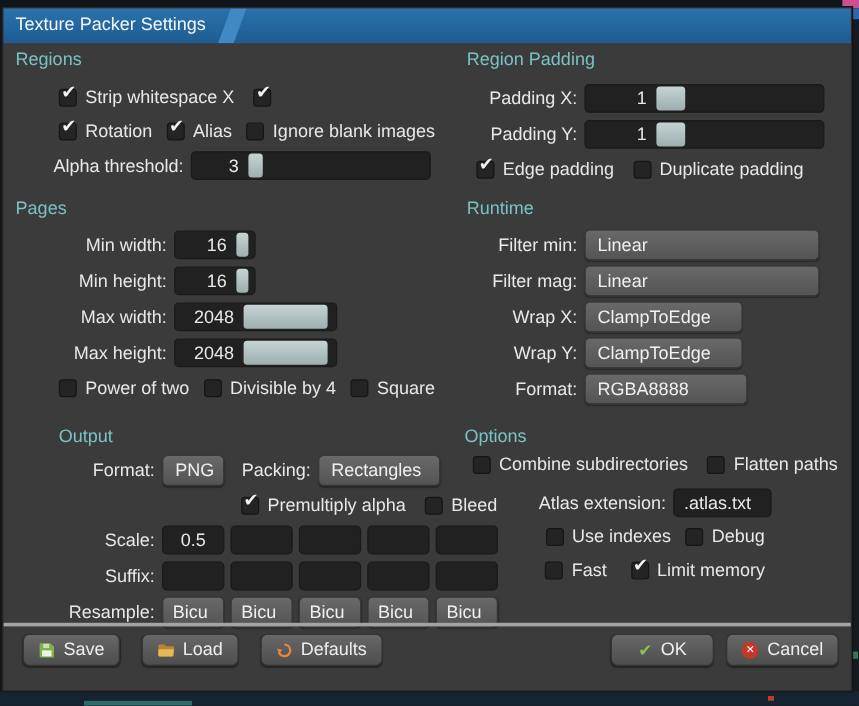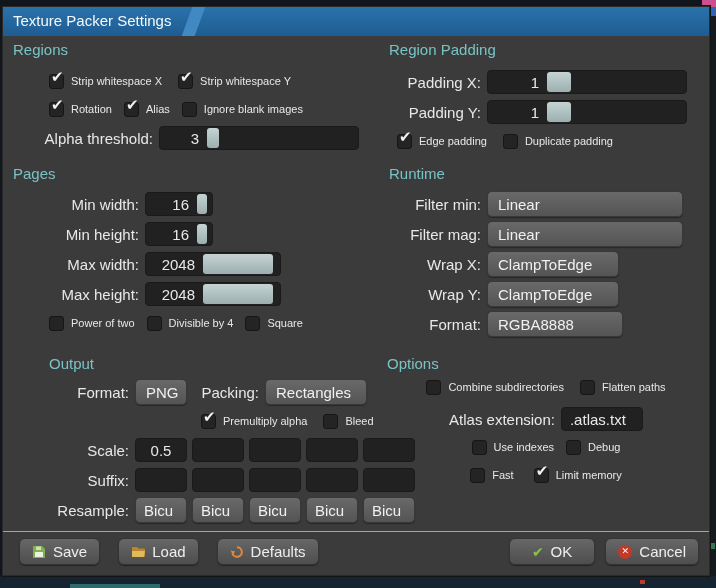--- a/index.html
+++ b/index.html
@@ -26,25 +26,25 @@
     color:#e8e8e8;font-size:15px;display:flex;align-items:center;padding:0 8px;flex:none;}
   .dd{height:26px;background:linear-gradient(#696969,#545454);border:1px solid #393939;
     border-radius:5px;color:#f0f0f0;font-size:15px;display:flex;align-items:center;
     padding:0 10px;box-shadow:0 1px 1px rgba(0,0,0,.35);flex:none;white-space:nowrap;}
   .dd.small{padding:0 8px;width:52px;}
   .cb{display:inline-flex;align-items:center;flex:none;}
   .cb .box{width:15px;height:15px;background:#242424;border:1px solid #161616;
     border-radius:3px;position:relative;flex:none;}
   .cb .tick{display:none;position:absolute;left:1px;top:-7px;color:#f2f2f2;font-size:15px;}
   .cb.checked .tick{display:block;}
-  .cb .cb-label{margin-left:7px;color:#e8e8e8;font-size:11px;white-space:nowrap;}
+  .cb .cb-label{margin-left:7px;color:#e8e8e8;font-size:15px;white-space:nowrap;}
   .btn{display:inline-flex;align-items:center;gap:7px;height:27px;padding:0 12px;
     background:linear-gradient(#676767,#4e4e4e);border:1px solid #343434;border-radius:6px;
     color:#eee;font-size:15px;box-shadow:0 1px 1px rgba(0,0,0,.4);white-space:nowrap;}
-  .footer{position:absolute;left:0;right:0;bottom:0;height:44px;border-top:1px solid #a3a3a3;}
+  .footer{position:absolute;left:0;right:0;bottom:0;height:56px;border-top:3px solid #a3a3a3;}
   .footer-left{position:absolute;left:16px;top:6px;display:flex;gap:18px;}
   .footer-right{position:absolute;right:10px;top:6px;display:flex;gap:10px;}
   .ok-tick{color:#8bc34a;font-size:14px;}
   .cancel-circle{width:14px;height:14px;border-radius:50%;background:#c0392b;
     display:inline-flex;align-items:center;justify-content:center;
     color:#fff;font-size:9px;line-height:1;}
   .mt4{margin-top:4px;} .mt6{margin-top:6px;} .mt8{margin-top:8px;}
   .h28{height:28px;} .h30{height:30px;}
   .center{justify-content:center;}
 </style>
@@ -72,21 +72,20 @@
       <label class="cb checked">
         <span class="box">
             <span class="tick">✔</span>
           </span>
         <span class="cb-label">Strip whitespace X</span>
       </label>
       <label class="cb checked">
         <span class="box">
             <span class="tick">✔</span>
           </span>
-        <span class="cb-label">Strip whitespace Y</span>
       </label>
     </div>
     <div class="row h28" style="padding-left:36px;gap:12px;">
       <label class="cb checked">
         <span class="box">
             <span class="tick">✔</span>
           </span>
         <span class="cb-label">Rotation</span>
       </label>
       <label class="cb checked">

